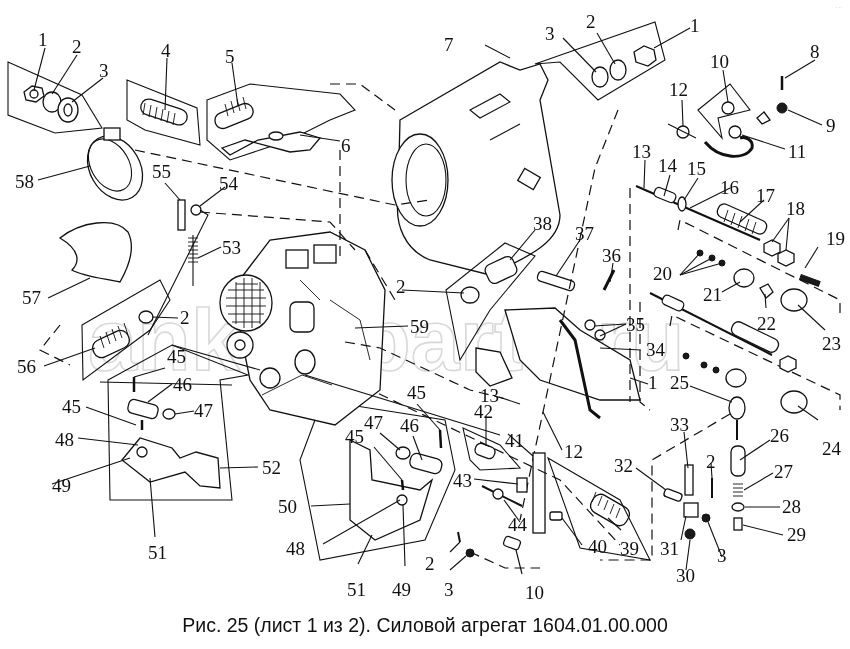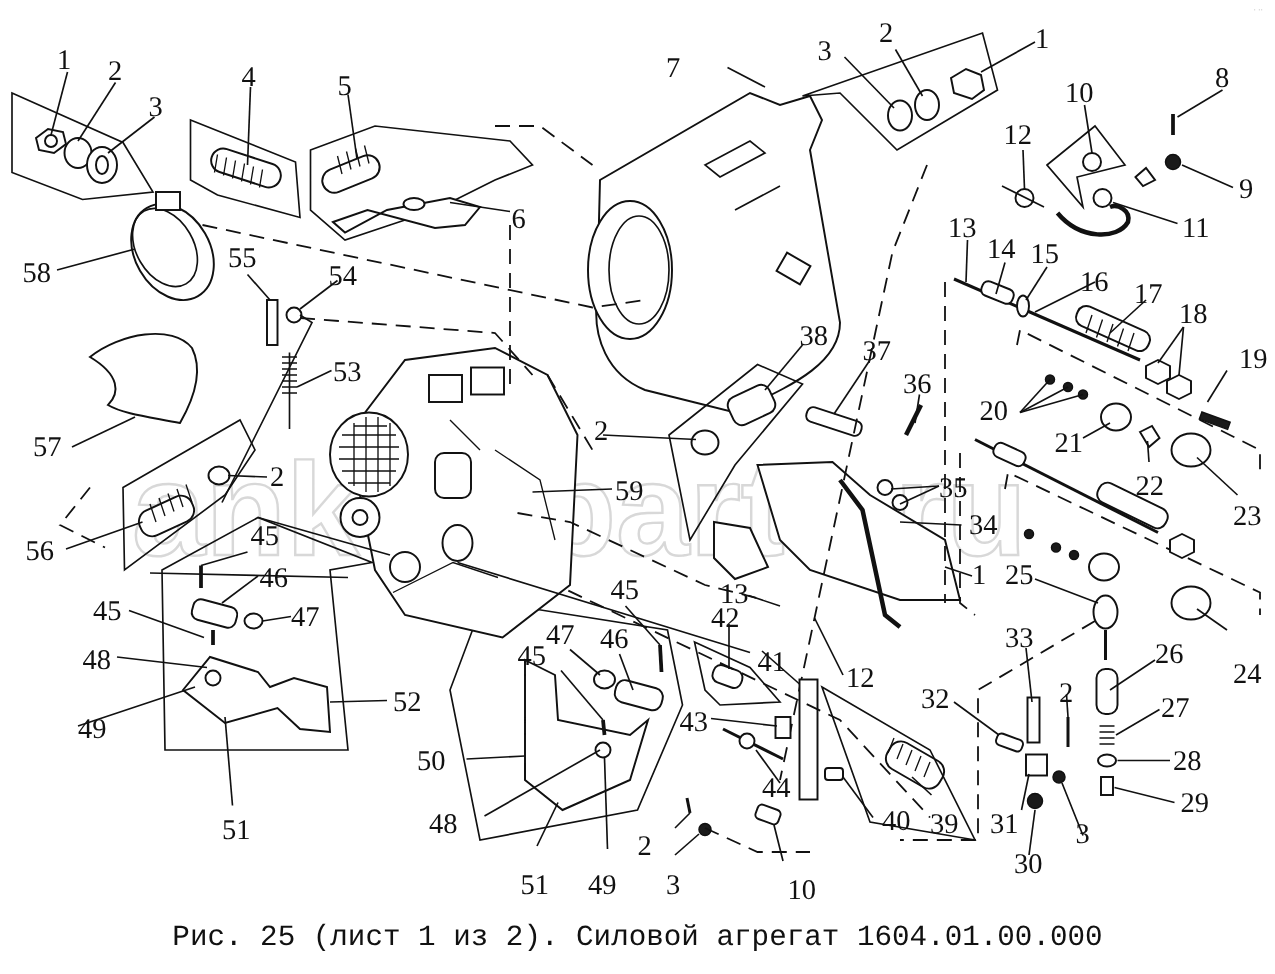--- a/index.html
+++ b/index.html
@@ -6,21 +6,21 @@
   body { width: 850px; height: 649px; position: relative; overflow: hidden; font-family: "Liberation Serif", serif; }
   #diagram { position: absolute; left: 0; top: 0; width: 850px; height: 649px; }
   .part { fill: #ffffff; stroke: #111111; stroke-width: 1.3; }
   .part-dark { fill: #1a1a1a; stroke: #111111; stroke-width: 1; }
   .panel { fill: none; stroke: #111111; stroke-width: 1.1; }
   .dash { fill: none; stroke: #111111; stroke-width: 1.2; stroke-dasharray: 10 6; }
   .leader { stroke: #111111; stroke-width: 1.1; }
   .callout { font-family: "Liberation Serif", serif; font-size: 19px; fill: #111111; }
   .hatch { stroke: #111111; stroke-width: 0.9; fill: none; }
   .watermark { font-family: "Liberation Sans", sans-serif; font-size: 88px; font-weight: bold; fill: none; stroke: #c8c8c8; stroke-width: 1.6; opacity: 0.7; }
-  #caption { position: absolute; left: 0; top: 614px; width: 850px; text-align: center; font-family: Liberation Mono, monospace; font-size: 19.5px; color: #111111; }
+  #caption { position: absolute; left: 0; top: 614px; width: 850px; text-align: center; font-family: Liberation Sans, sans-serif; font-size: 19.5px; color: #111111; }
   #corner-mark { position: absolute; right: 8px; top: 4px; font-family: "Liberation Sans", sans-serif; font-size: 5px; color: #999; }
 </style>
 </head>
 <body>
 
 <svg id="diagram" viewBox="0 0 850 649" xmlns="http://www.w3.org/2000/svg">
 
   <text class="watermark" x="88" y="370">ankor-parts.ru</text>
 
   <g>

